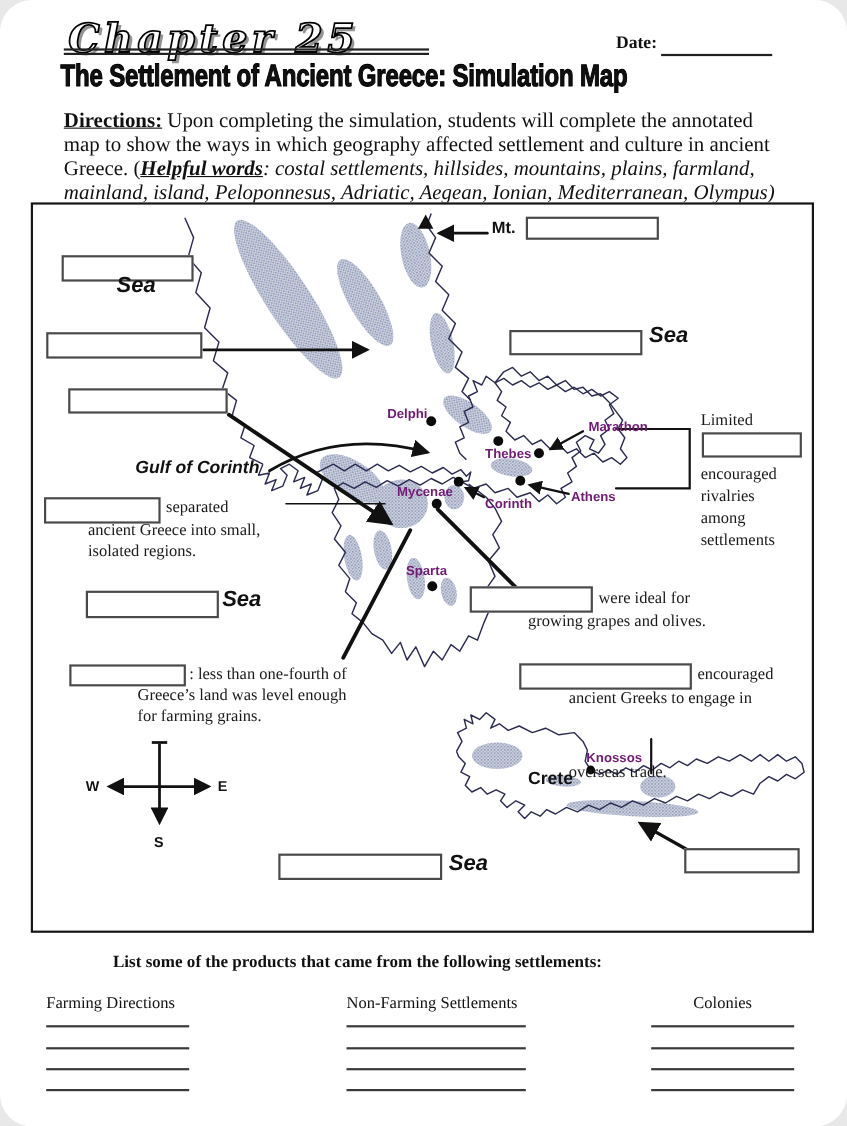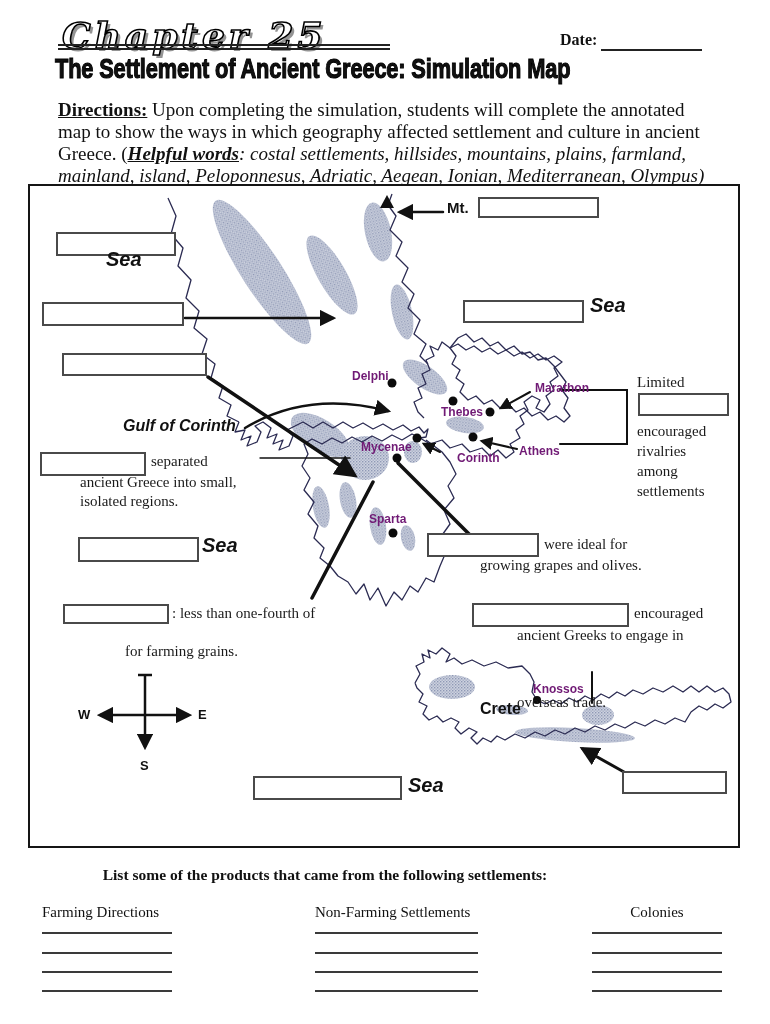--- a/index.html
+++ b/index.html
@@ -1,17 +1,17 @@
 <!DOCTYPE html>
 <html><head>
 <meta charset="utf-8">
 <style>
   html,body{margin:0;padding:0;background:#e8e8e8;}
   #page{position:relative;width:770px;height:1024px;background:#ffffff;overflow:hidden;
-        font-family:"Liberation Serif",serif;color:#111;}
+        font-family:"Liberation Serif",serif;color:#111;border-radius:29px;}
   .abs{position:absolute;}
   
   .chapter-logo{font-family:"DejaVu Serif",serif;font-style:italic;font-weight:bold;
     font-size:36px;letter-spacing:4px;color:#fff;
     -webkit-text-stroke:1.6px #000;text-shadow:3px 3px 0 rgba(60,60,60,.55);white-space:nowrap;}
   .double-rule{height:2px;border-top:2px solid #222;border-bottom:2px solid #222;}
   .date-label{font-size:16px;font-weight:bold;font-family:"Liberation Serif",serif;}
   .date-line{border-bottom:2px solid #222;}
   .page-title{font-family:"Liberation Sans",sans-serif;font-weight:bold;font-size:26px;
     letter-spacing:-.2px;-webkit-text-stroke:1px #000;transform:scale(.84,1.08);
@@ -149,39 +149,40 @@
 <div class="abs sea" style="left:378px;top:588px;">Sea</div>
 
 <div class="abs maplabel" style="left:417px;top:13px;font-size:15px;">Mt.</div>
 <div class="abs maplabel" style="left:93px;top:231px;font-size:16px;font-style:italic;">Gulf of Corinth</div>
 <div class="abs maplabel" style="left:450px;top:514px;font-size:16px;">Crete</div>
 
 <div class="abs city" style="left:322px;top:183px;">Delphi</div>
 <div class="abs city" style="left:411px;top:219px;">Thebes</div>
 <div class="abs city" style="left:505px;top:195px;">Marathon</div>
 <div class="abs city" style="left:489px;top:258px;">Athens</div>
-<div class="abs city" style="left:411px;top:265px;margin-left:16px;">Corinth</div>
+<div class="abs city" style="left:411px;top:265px;">Corinth</div>
 <div class="abs city" style="left:331px;top:254px;">Mycenae</div>
 <div class="abs city" style="left:339px;top:326px;">Sparta</div>
 <div class="abs city" style="left:503px;top:496px;">Knossos</div>
 
 <div class="abs ann" style="left:121px;top:267px;">separated</div>
 <div class="abs ann" style="left:50px;top:288px;">ancient Greece into small,</div>
 <div class="abs ann" style="left:50px;top:307px;">isolated regions.</div>
 
 <div class="abs ann" style="left:607px;top:188px;">Limited</div>
 <div class="abs ann" style="left:607px;top:237px;">encouraged</div>
 <div class="abs ann" style="left:607px;top:257px;">rivalries</div>
 <div class="abs ann" style="left:607px;top:277px;">among</div>
 <div class="abs ann" style="left:607px;top:297px;">settlements</div>
 
 <div class="abs ann" style="left:514px;top:350px;">were ideal for</div>
 <div class="abs ann" style="left:450px;top:371px;">growing grapes and olives.</div>
 
 <div class="abs ann" style="left:142px;top:419px;">: less than one-fourth of</div>
+<div class="abs ann" style="left:95px;top:438px;">Greece’s land was level enough</div>
 <div class="abs ann" style="left:95px;top:457px;">for farming grains.</div>
 
 <div class="abs ann" style="left:604px;top:419px;">encouraged</div>
 <div class="abs ann" style="left:487px;top:441px;">ancient Greeks to engage in</div>
 <div class="abs ann" style="left:487px;top:460px;margin-top:48px;">overseas trade.</div>
 
 <div class="abs compass-letter" style="left:48px;top:521px;">W</div>
 <div class="abs compass-letter" style="left:168px;top:521px;">E</div>
 <div class="abs compass-letter" style="left:110px;top:572px;">S</div>
 

